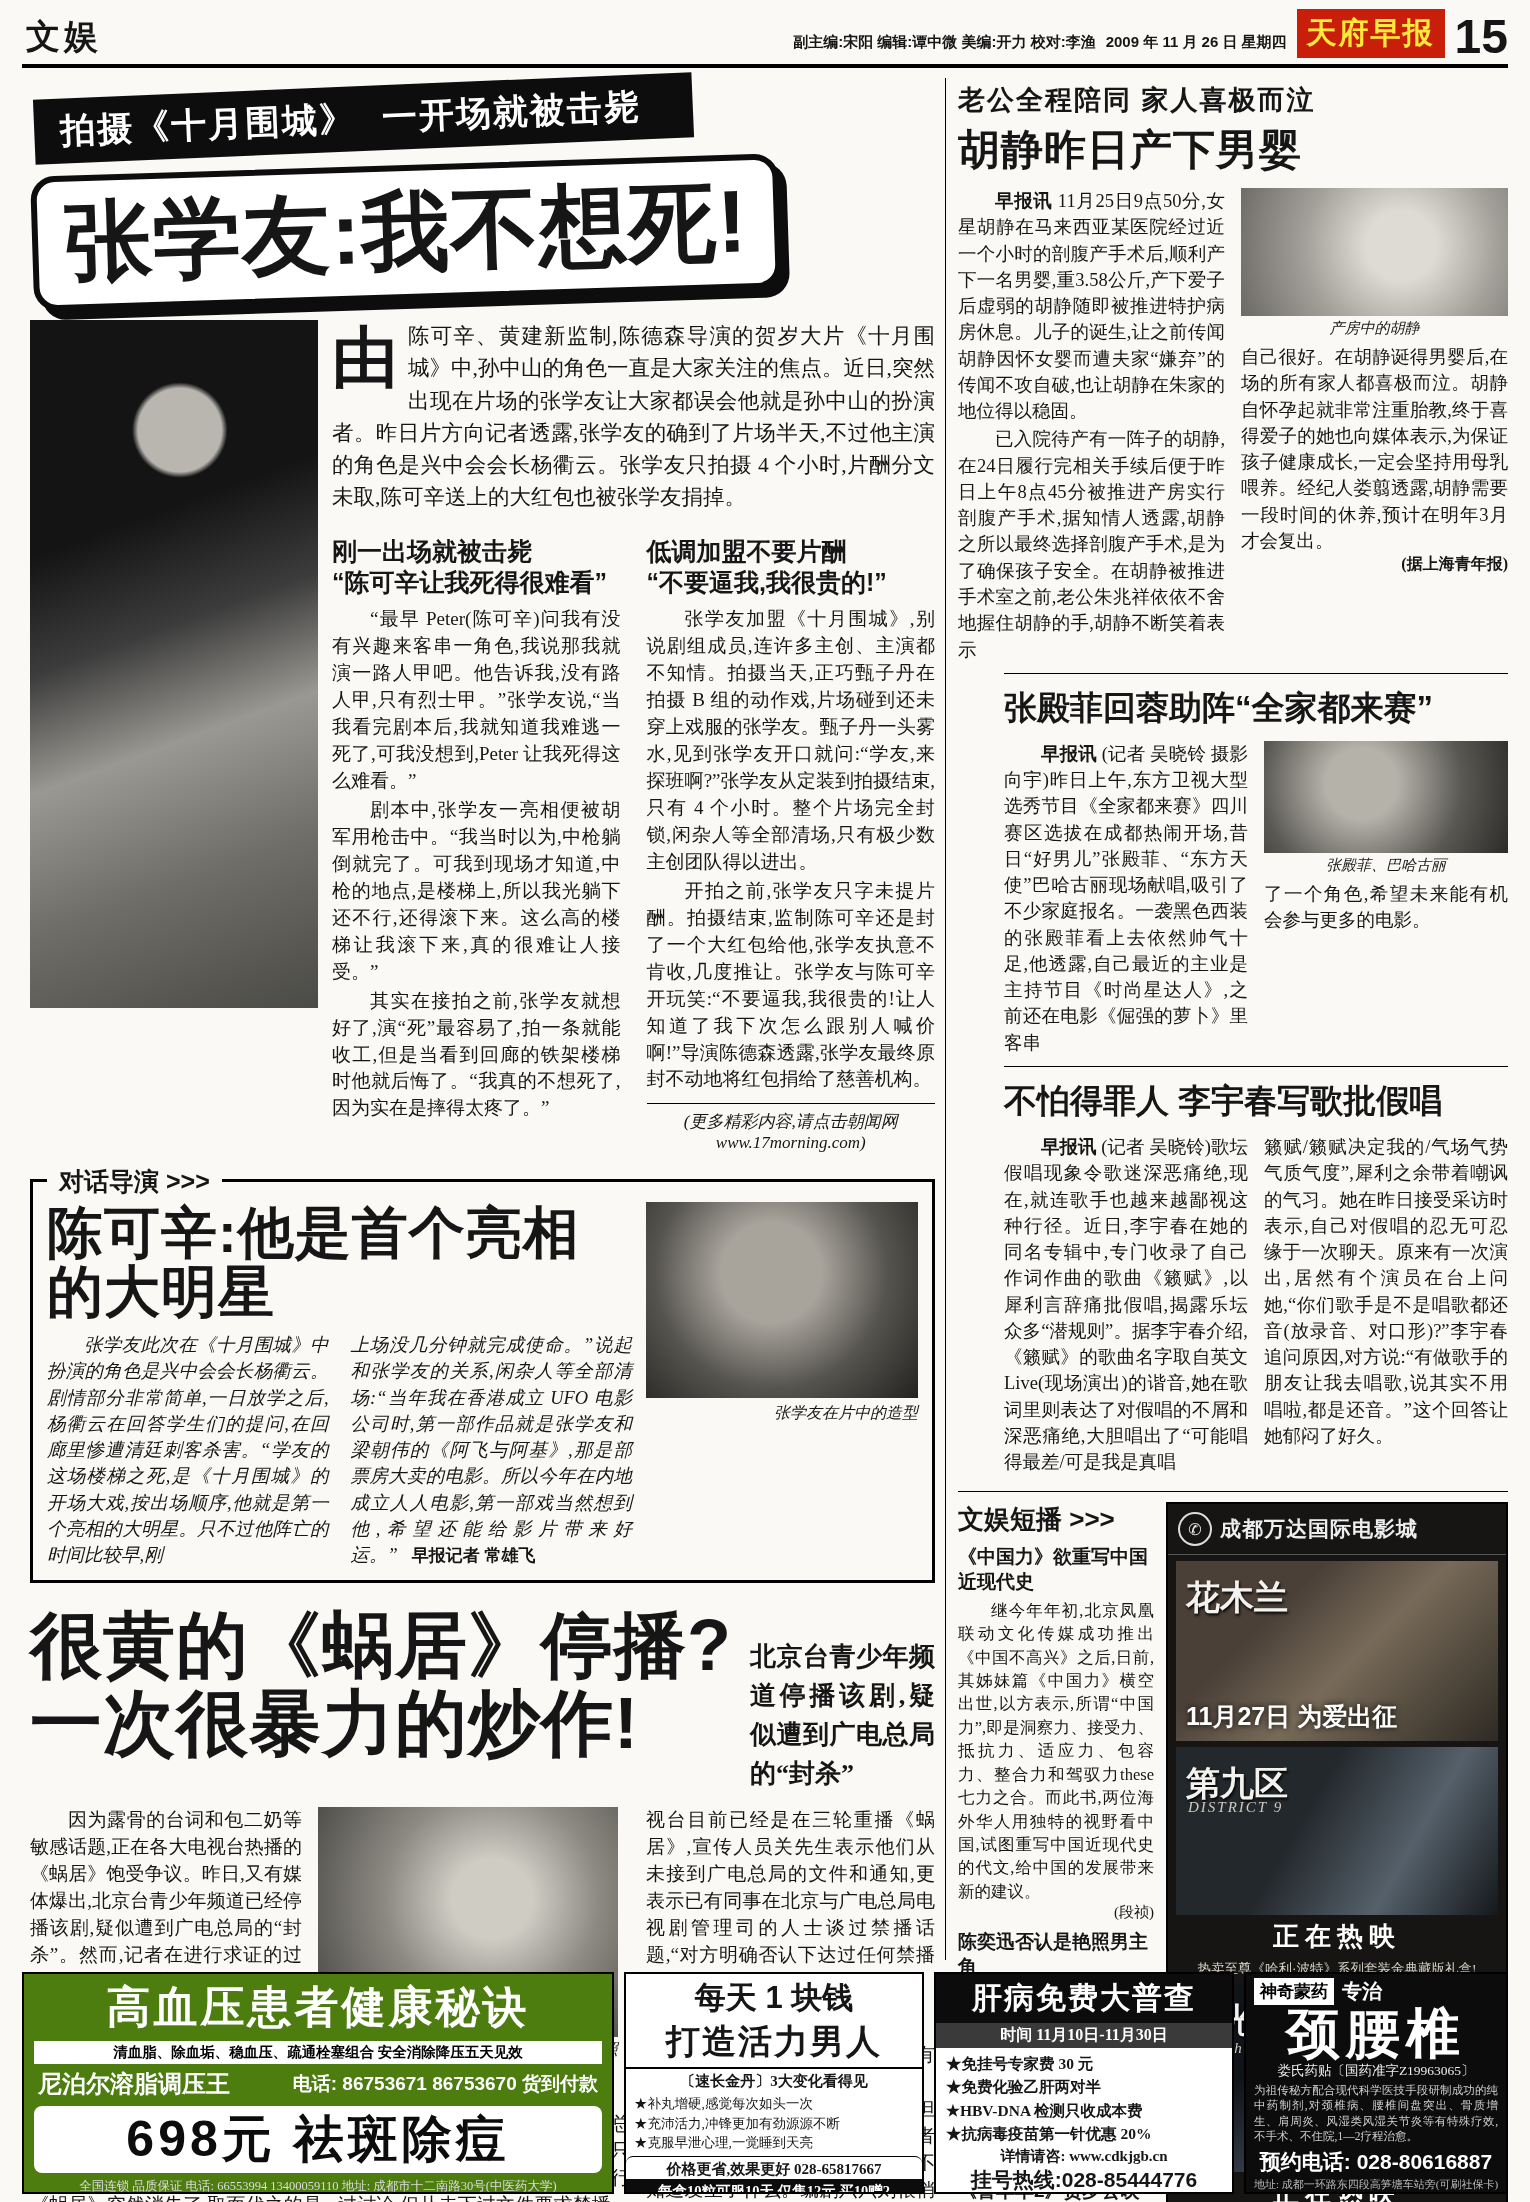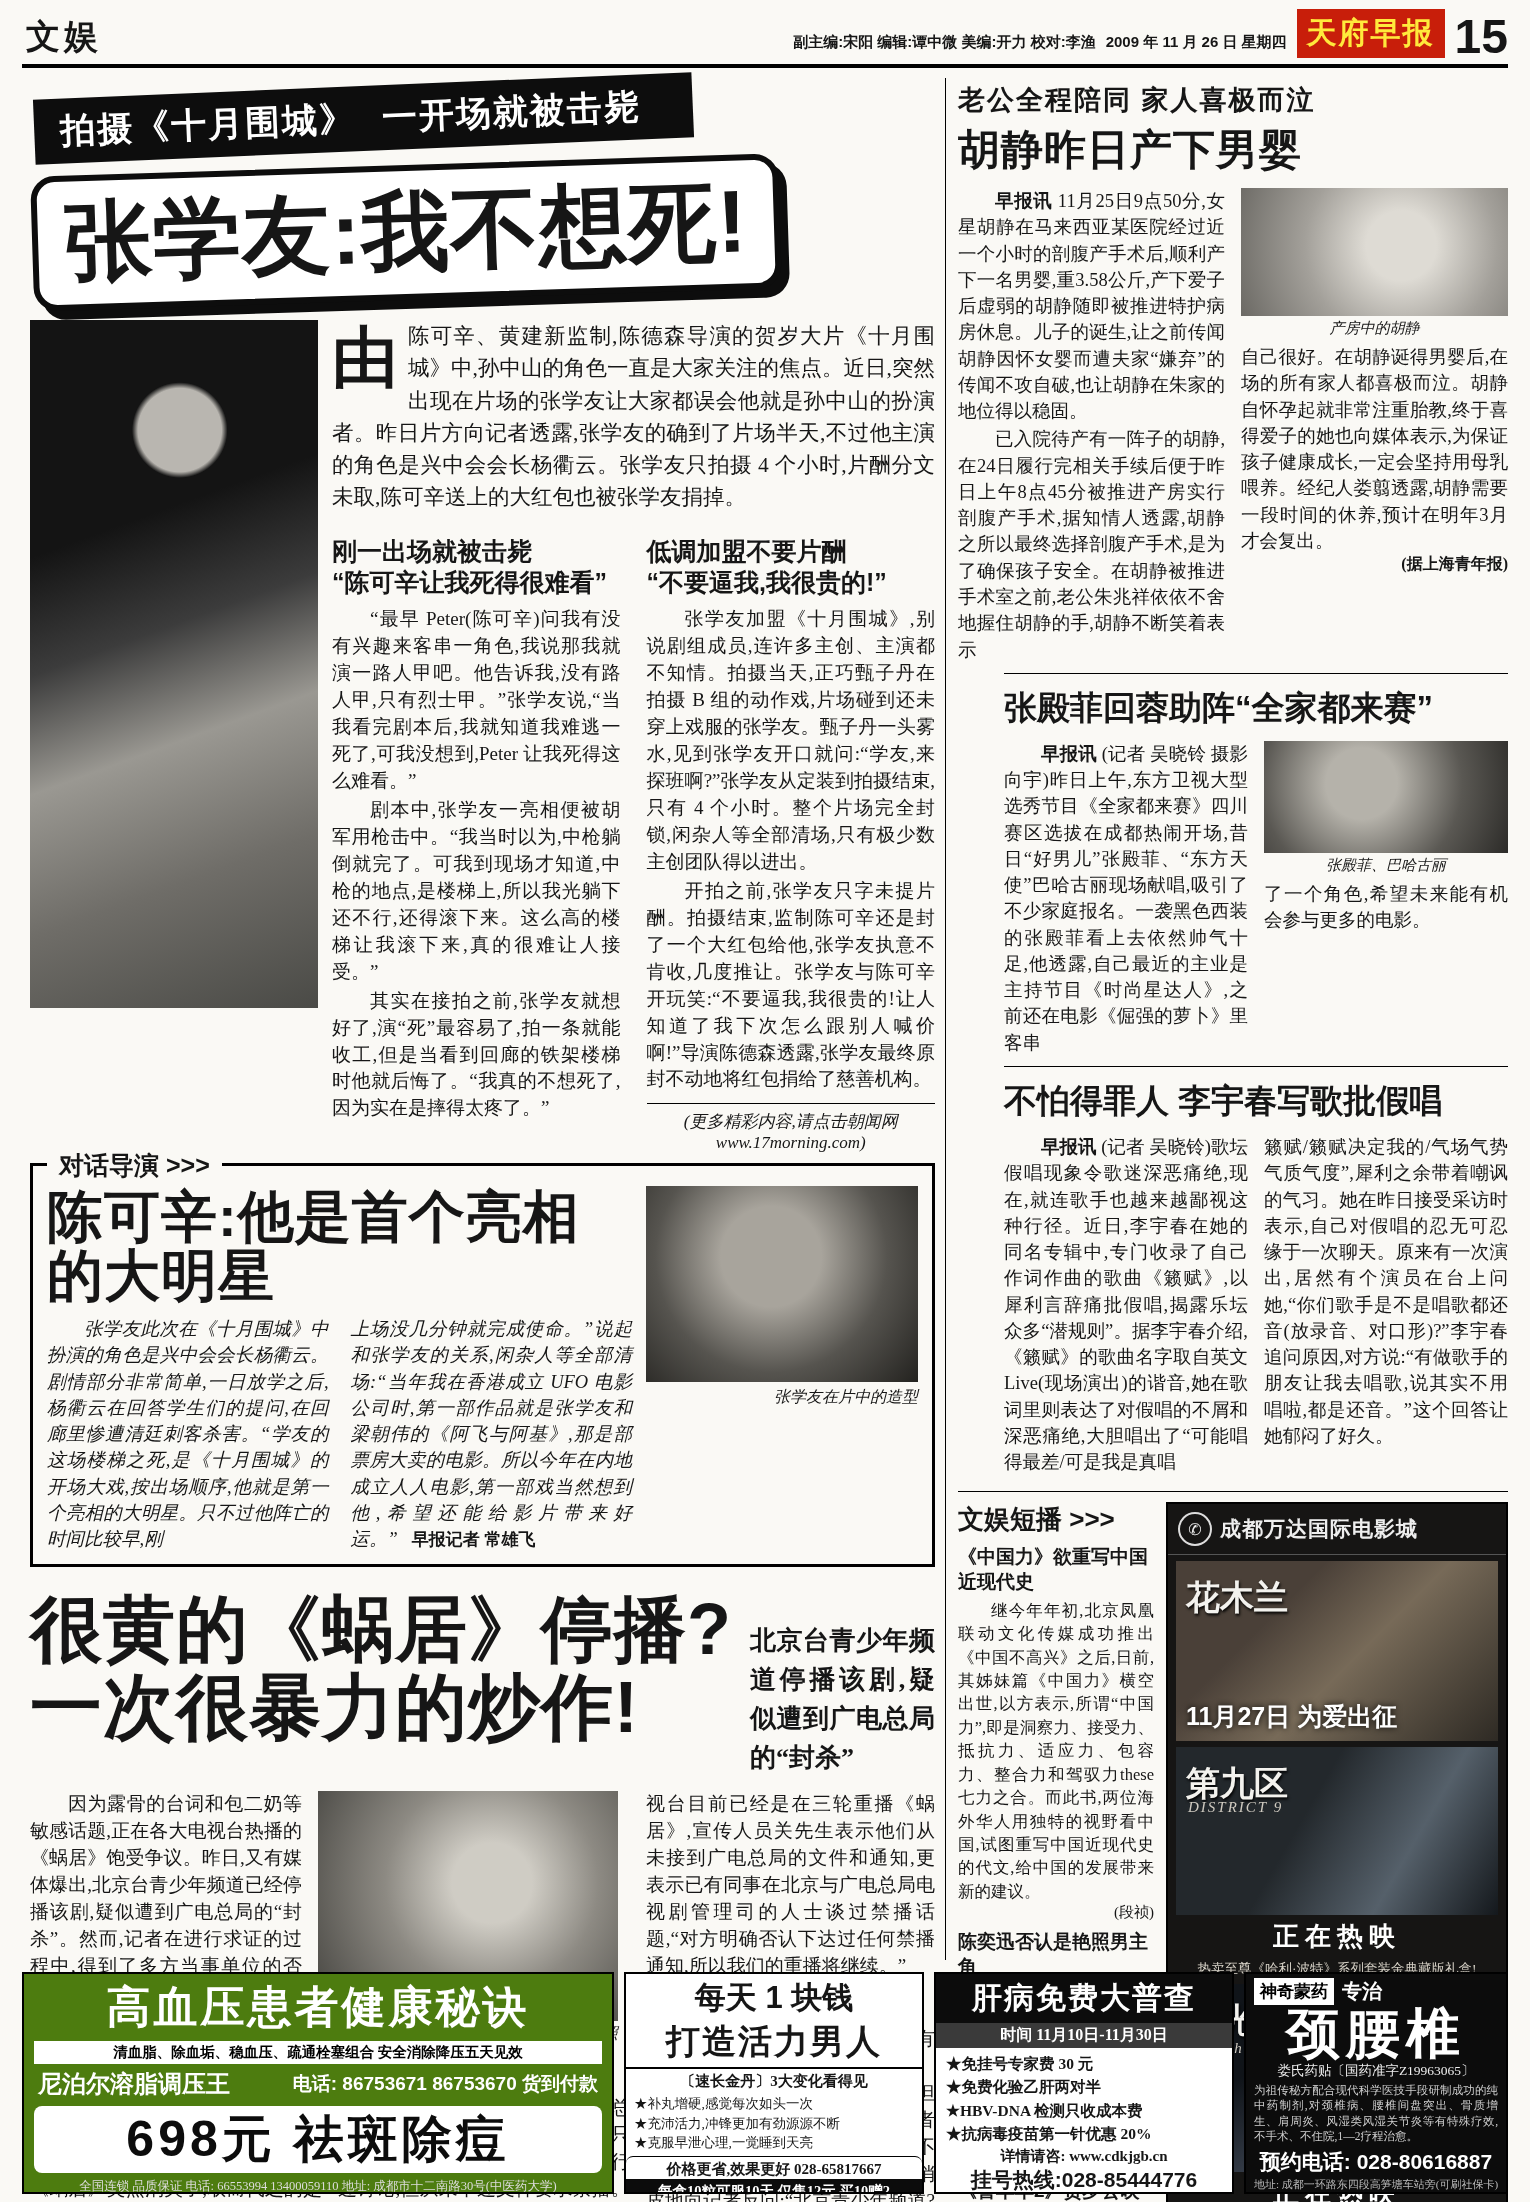--- a/index.html
+++ b/index.html
@@ -31,21 +31,21 @@
   .lead-body{flex:1;min-width:0;}
   .dropcap{float:left;font-size:66px;line-height:0.95;font-weight:900;margin:6px 10px 0 0;font-family:"Liberation Sans",sans-serif;}
   .lead-intro{font-size:21.5px;line-height:1.5;text-align:justify;}
   .lead-cols{display:flex;gap:26px;margin-top:16px;}
   .lead-col{flex:1;min-width:0;}
   .subhead{font-family:"Liberation Sans",sans-serif;font-weight:900;font-size:25px;line-height:1.25;margin:6px 0 8px;}
   .bodytext{font-size:19px;}
   .bodytext p{margin:0 0 2px;}
   .webnote{border-top:1px solid #000;margin-top:10px;padding-top:6px;font-style:italic;font-size:17px;text-align:center;}
   
-  .dialog-box{position:relative;border:3px solid #000;margin-top:10px;padding:20px 14px 12px;display:flex;gap:14px;}
+  .dialog-box{position:relative;border:3px solid #000;margin-top:26px;padding:20px 14px 12px;display:flex;gap:14px;}
   .dialog-label{position:absolute;top:-17px;left:14px;background:#faf9f5;padding:0 12px;font-weight:900;font-size:25px;font-family:"Liberation Sans",sans-serif;}
   .dialog-left{flex:1;min-width:0;}
   .dialog-h{font-family:"Liberation Sans",sans-serif;font-weight:900;font-size:56px;line-height:1.05;margin:2px 0 10px;letter-spacing:1px;}
   .dialog-cols{display:flex;gap:22px;font-style:italic;font-size:18.5px;}
   .dialog-cols>div{flex:1;min-width:0;}
   .dialog-byline{font-style:normal;font-weight:bold;font-family:"Liberation Sans",sans-serif;font-size:17px;margin-left:14px;white-space:nowrap;}
   .ph-dialog{width:272px;height:196px;flex:none;background:
      radial-gradient(circle at 46% 36%,#a8a49c 0 26%,#56544f 60%,#23221f 100%);}
   .dialog-caption{font-style:italic;font-size:16px;text-align:right;margin-top:5px;}
   

